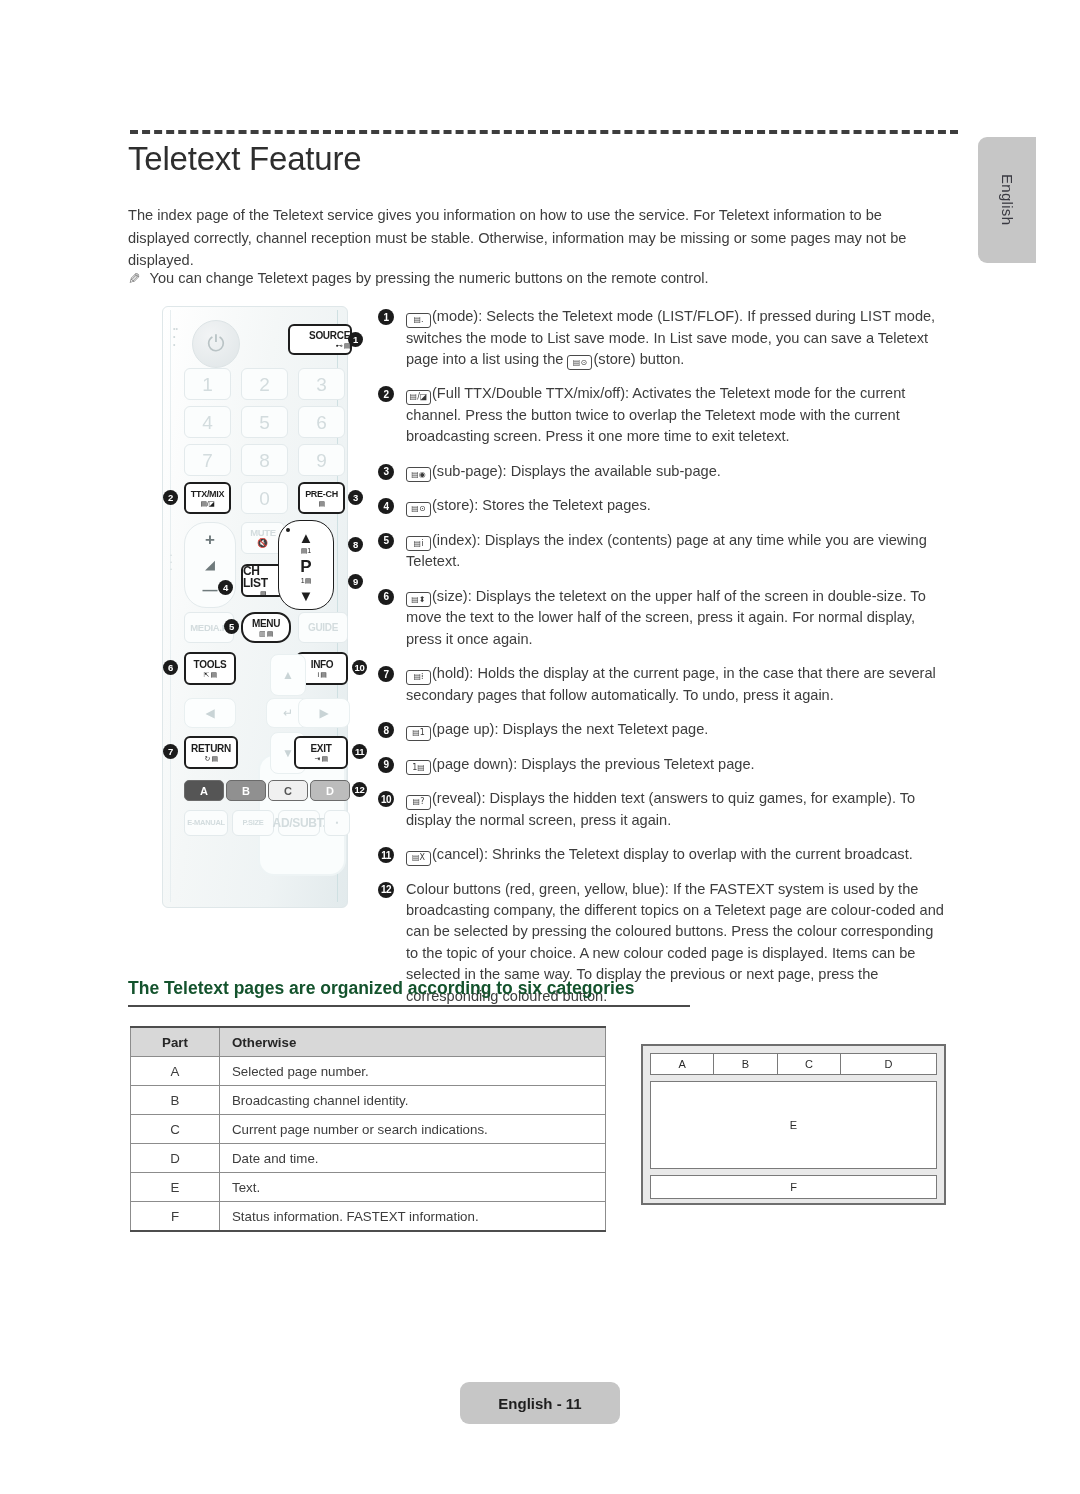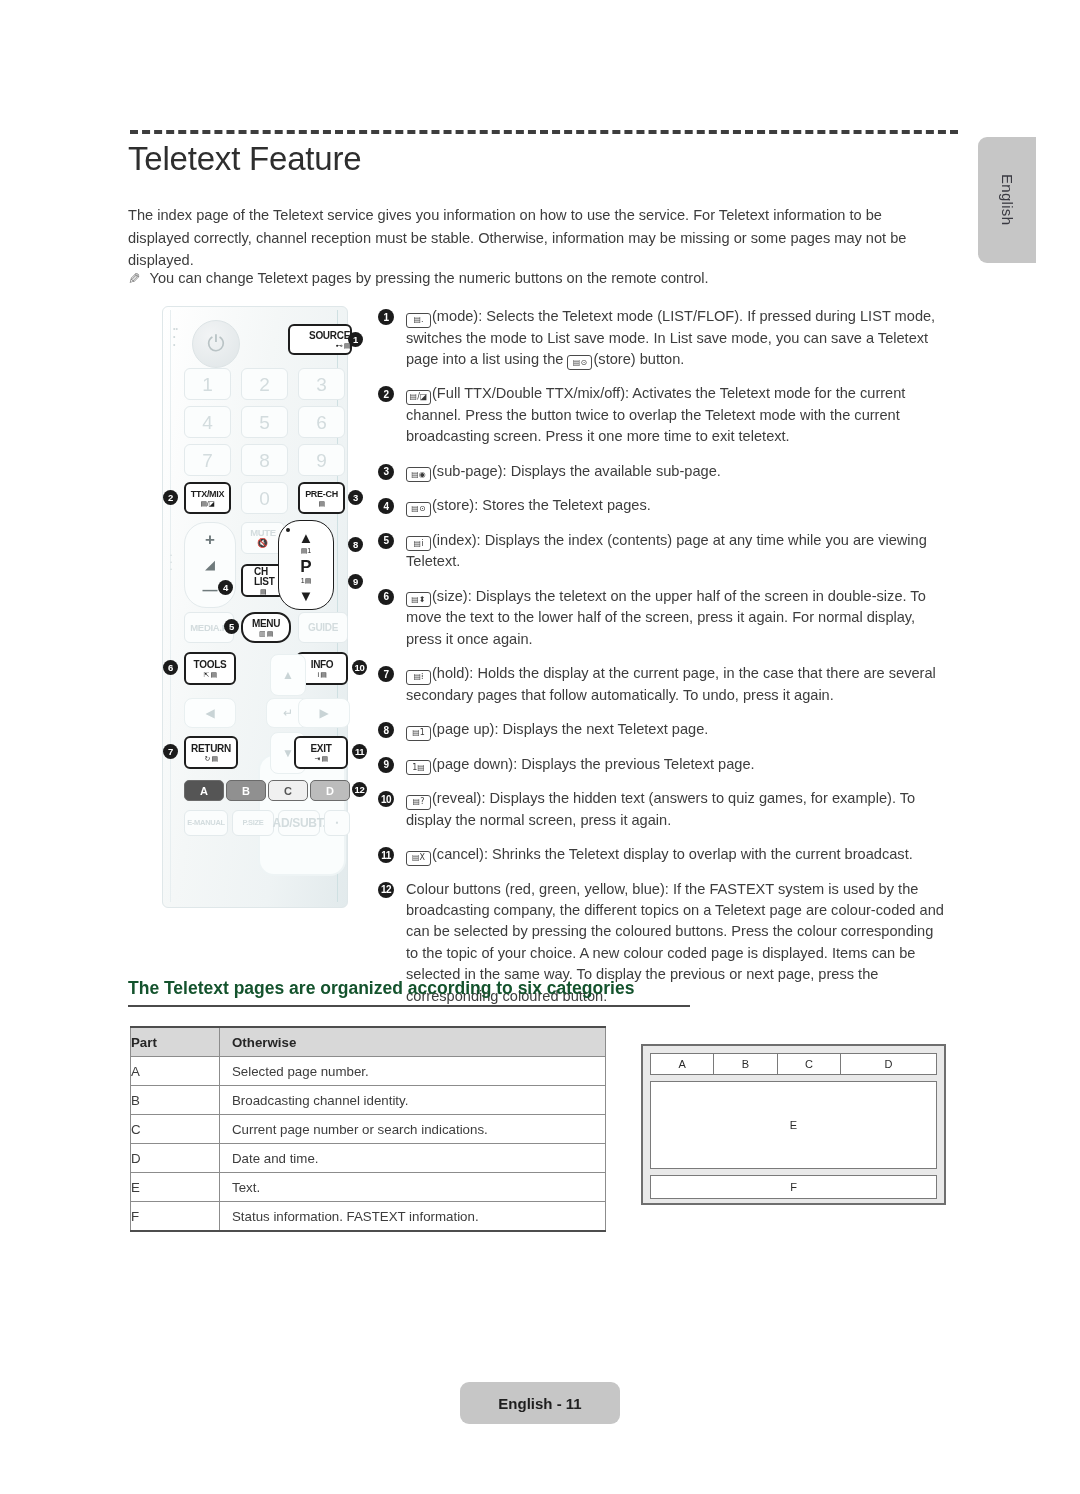--- a/index.html
+++ b/index.html
@@ -122,21 +122,21 @@
   }
   .sect-rule{position:absolute;left:128px;top:1005px;width:562px;height:2px;background:#4b4b4b;}
 
   
   .tbl{
     position:absolute;left:130px;top:1026px;width:476px;
     border-collapse:collapse;font-size:13.3px;color:#3d3d3d;
   }
   .tbl th,.tbl td{border:1px solid #8c8c8c;padding:0;height:28px;}
   .tbl thead th{background:#d8d8d8;color:#262626;font-weight:700;border-top:2px solid #4d4d4d;}
-  .tbl .c1{width:88px;text-align:left;}
+  .tbl .c1{width:88px;text-align:center;}
   .tbl .c2{padding-left:12px;text-align:left;}
   .tbl thead .c2{padding-left:12px;}
   .tbl tbody tr:last-child td{border-bottom:2px solid #4d4d4d;}
 
   
   .diag{
     position:absolute;left:641px;top:1044px;width:305px;height:161px;
     border:2px solid #6f6f6f;background:#e9e9e9;box-sizing:border-box;padding:7px;
   }
   .diag-top{display:flex;height:22px;}
@@ -243,21 +243,21 @@
       <i style="top:58px;font-size:15px;font-weight:700;">—</i>
     </div>
     <div class="callout" style="left:78px;top:274px;">4</div>
 
     <div class="btn ghost" style="left:101px;top:216px;width:44px;height:32px;">
       <span class="lbl" style="font-size:9.5px;">MUTE</span>
       <span class="sub" style="font-size:9px;">🔇</span>
     </div>
 
     <div class="btn solid" style="left:101px;top:258px;width:44px;height:33px;">
-      <span class="lbl" style="font-size:10px;padding-left:11px;">CH LIST</span>
+      <span class="lbl" style="font-size:12px;">CH LIST</span>
       <span class="sub">▤</span>
     </div>
 
     <div class="pwheel">
       <div class="dot"></div>
       <div class="chv" style="top:8px;">▲</div>
       <div class="mini" style="top:26px;">▤1</div>
       <div class="p">P</div>
       <div class="mini" style="top:56px;">1▤</div>
       <div class="chv" style="top:66px;">▼</div>

